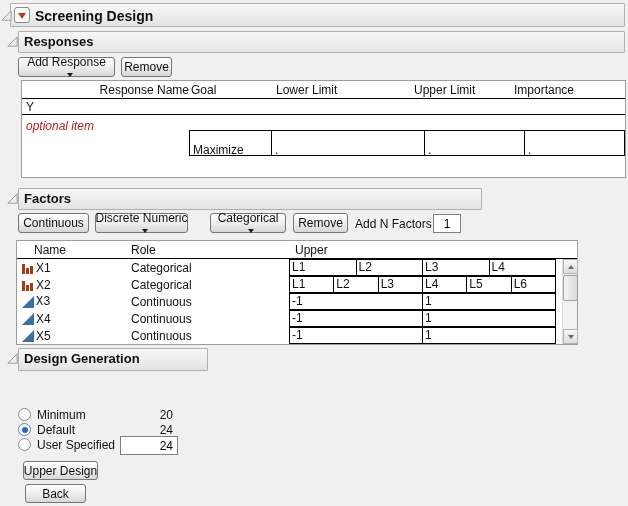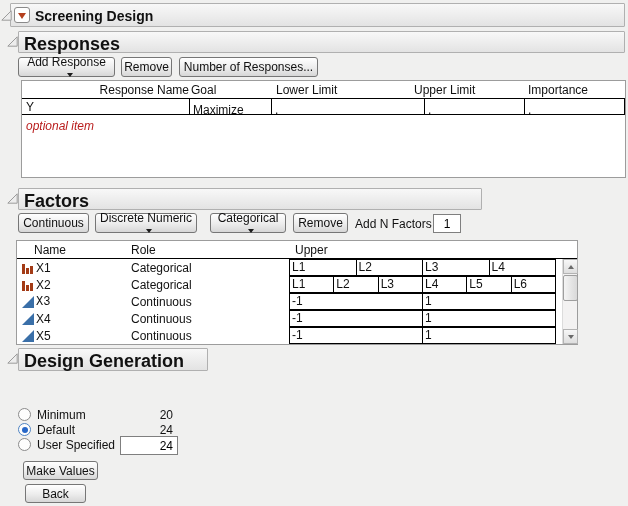--- a/index.html
+++ b/index.html
@@ -3,39 +3,39 @@
 <meta charset="utf-8">
 <style>
   * { margin:0; padding:0; box-sizing:border-box; }
   html,body { background:#f0f0ef; }
   #app {
     position:relative; width:628px; height:506px; overflow:hidden;
     background:#f0f0ef; font-family:"Liberation Sans",sans-serif;
     font-size:12px; color:#111;
   }
   .band { position:absolute; background:linear-gradient(#f8f8f8,#e3e3e3); border:1px solid #b0b0b0; border-radius:1px; }
-  .band-title { position:absolute; font-weight:bold; font-size:18px; white-space:nowrap; }
+  .band-title { position:absolute; font-weight:bold; font-size:13px; white-space:nowrap; }
   .txt { position:absolute; white-space:nowrap; }
   .disc { position:absolute; width:11px; height:11px; }
   .btn {
     position:absolute; height:20px; display:flex; align-items:center; justify-content:center;
     background:linear-gradient(#ffffff,#ececec 55%,#d7d7d7);
     border:1px solid #767676; border-radius:3px; padding:0 5px; white-space:nowrap; cursor:default;flex-direction:column;
   }
   .caret { width:0; height:0; border:3.5px solid transparent; border-top:4.5px solid #1c1c1c; margin-left:6px; margin-top:4px; }
   .menu-btn {
     position:absolute; width:16px; height:16px; background:#fff; border:1px solid #8a8a8a; border-radius:3px;
     display:flex; align-items:center; justify-content:center;
   }
   .menu-btn .tri { width:0; height:0; border:4.5px solid transparent; border-top:6px solid #b5401e; margin-top:5px; }
   .table { position:absolute; background:#fff; border:1px solid #9c9c9c; }
   .hline { position:absolute; height:1px; background:#000; }
   .cell {
     position:absolute; border:1px solid #000; background:#fff;
-    padding:4px 3px; line-height:15px; font-size:12px; white-space:nowrap; overflow:hidden;
+    padding:12px 3px; line-height:15px; font-size:12px; white-space:nowrap; overflow:hidden;margin-top:32px;
   }
   .vals { position:absolute; display:flex; height:17px; }
   .vcell {
     flex:1; border:1px solid #000; margin-left:-1px; background:#fff;
     line-height:15px; padding:0 2px; font-size:12px; overflow:hidden; white-space:nowrap;
   }
   .vcell:first-child { margin-left:0; }
   .ficon { position:absolute; width:12px; height:12px; }
   .placeholder { position:absolute; font-style:italic; color:#b91c1c; }
   .inputbox {
@@ -78,30 +78,27 @@
   </div>
   <div class="band-title" style="left:24px; top:34px;">Responses</div>
 
   <div class="btn" style="left:18px; top:57px; width:97px;">
     <span>Add Response</span>
     <span class="caret"></span>
   </div>
   <div class="btn" style="left:121px; top:57px; width:51px;">
     <span>Remove</span>
   </div>
-  <div class="btn" style="left:179px; top:57px; width:139px;">
-    <span>Number of Responses...</span>
-  </div>
 
   <div class="table" style="left:21px; top:80px; width:605px; height:98px;">
     <div class="txt" style="left:0; top:2px; width:167px; text-align:right;">Response Name</div>
     <div class="txt" style="left:169px; top:2px;">Goal</div>
     <div class="txt" style="left:254px; top:2px;">Lower Limit</div>
     <div class="txt" style="left:392px; top:2px;">Upper Limit</div>
-    <div class="txt" style="left:506px; top:2px;">Importance</div>
+    <div class="txt" style="left:492px; top:2px;">Importance</div>
     <div class="hline" style="left:0; top:17px; width:603px;"></div>
     <div class="hline" style="left:0; top:33px; width:603px;"></div>
 
     <div class="txt" style="left:4px; top:19px;">Y</div>
     <div class="cell" style="left:167px; top:17px; width:83px; height:17px;">Maximize</div>
     <div class="cell" style="left:249px; top:17px; width:154px; height:17px;">.</div>
     <div class="cell" style="left:402px; top:17px; width:101px; height:17px;">.</div>
     <div class="cell" style="left:502px; top:17px; width:101px; height:17px;">.</div>
 
     <div class="placeholder" style="left:4px; top:38px;">optional item</div>
@@ -111,21 +108,21 @@
   <div class="disc" style="left:7px; top:193px;">
     <svg width="11" height="11">
         <path d="M10.2 0.8 L10.2 10.2 L0.8 10.2 Z" fill="#ededed" stroke="#9b9b9b"></path>
       </svg>
   </div>
   <div class="band-title" style="left:24px; top:191px;">Factors</div>
 
   <div class="btn" style="left:18px; top:213px; width:71px;">
     <span>Continuous</span>
   </div>
-  <div class="btn" style="left:95px; top:213px; width:102px;">
+  <div class="btn" style="left:95px; top:213px; width:93px;">
     <span>Discrete Numeric</span>
     <span class="caret"></span>
   </div>
   <div class="btn" style="left:210px; top:213px; width:76px;">
     <span>Categorical</span>
     <span class="caret"></span>
   </div>
   <div class="btn" style="left:293px; top:213px; width:55px;">
     <span>Remove</span>
   </div>
@@ -248,19 +245,19 @@
 
   <div class="radio selected" style="left:18px; top:423px;"></div>
   <div class="txt" style="left:37px; top:423px;">Default</div>
   <div class="txt num" style="left:130px; top:423px;">24</div>
 
   <div class="radio" style="left:18px; top:438px;"></div>
   <div class="txt" style="left:37px; top:438px;">User Specified</div>
   <input class="inputbox" style="left: 120px; top: 436px; width: 58px; height: 19px; text-align: right; padding-right: 4px;" value="24">
 
   <div class="btn" style="left:23px; top:461px; width:75px; height:19px;">
-    <span>Make Values</span>
+    <span>Upper Design</span>
   </div>
   <div class="btn" style="left:25px; top:484px; width:61px; height:19px;">
     <span>Back</span>
   </div>
 
 </div>
 
 </body></html>

